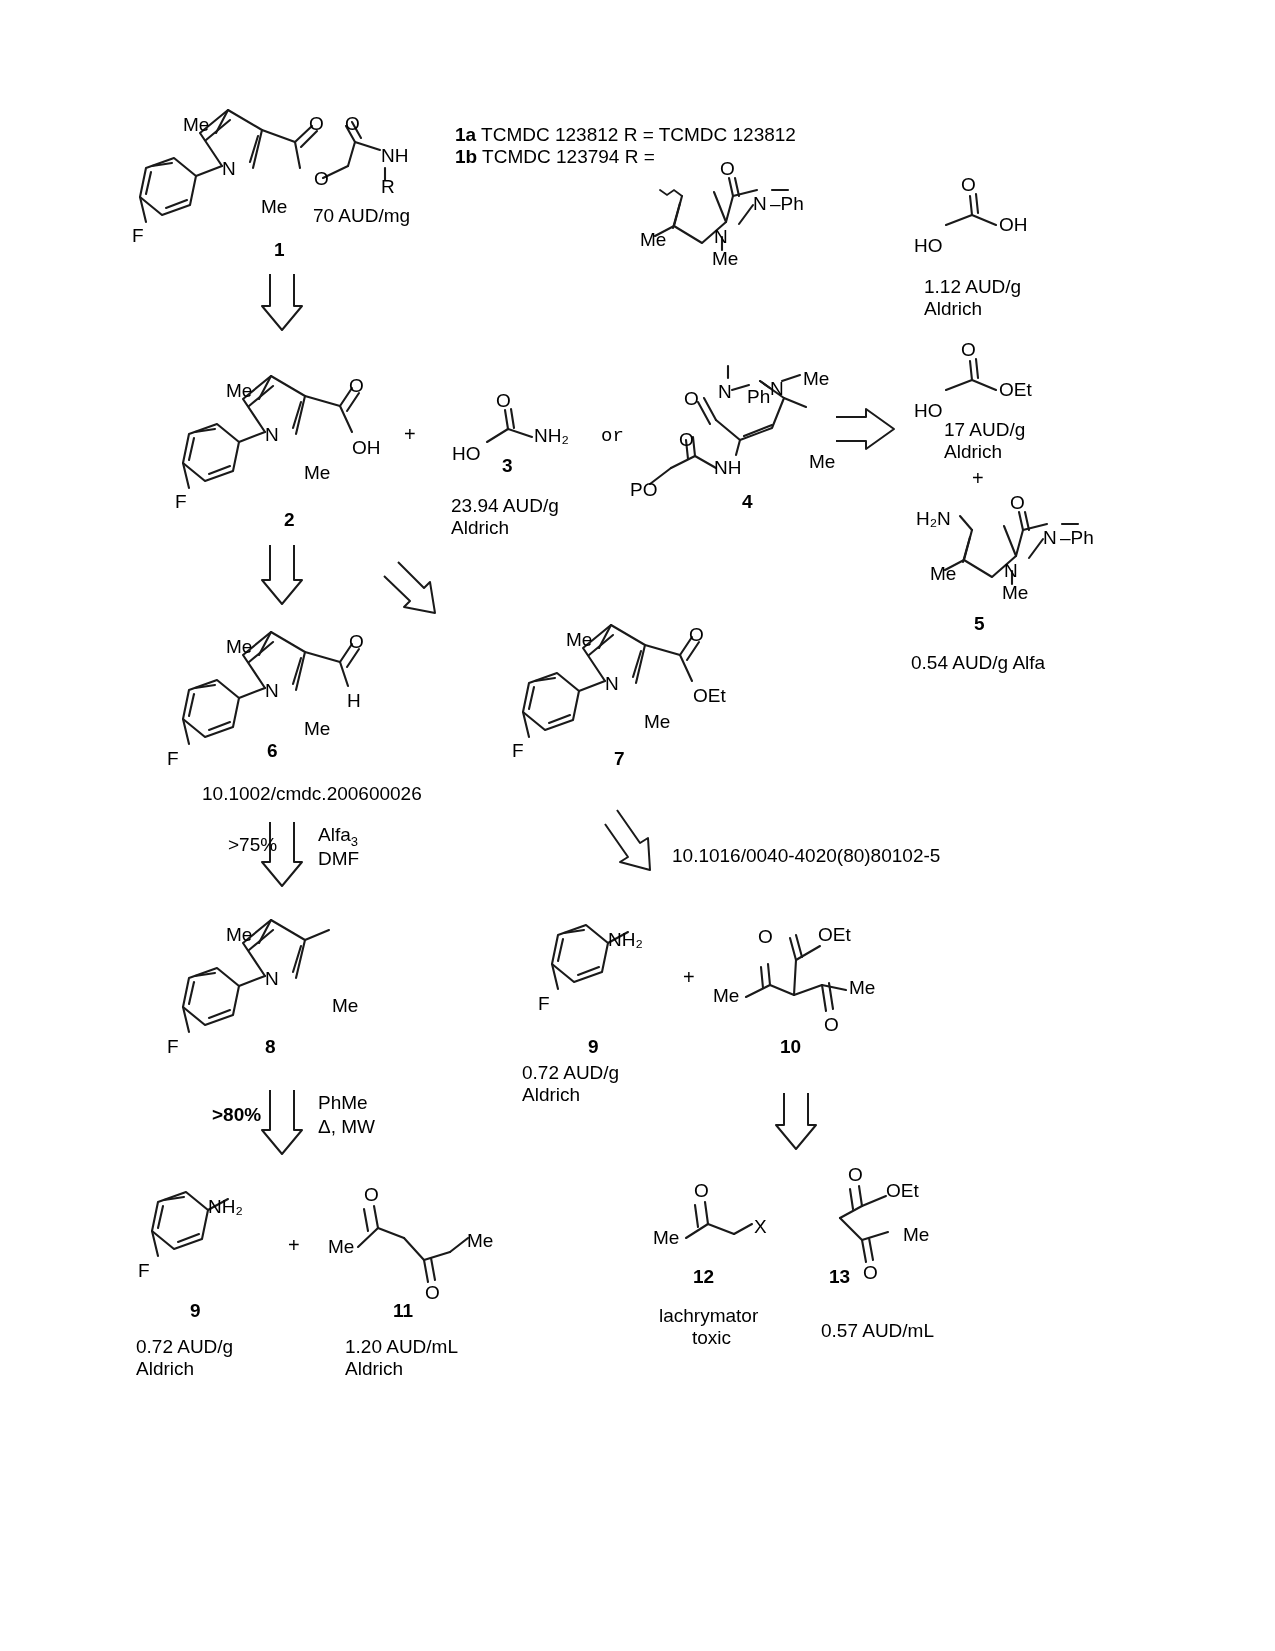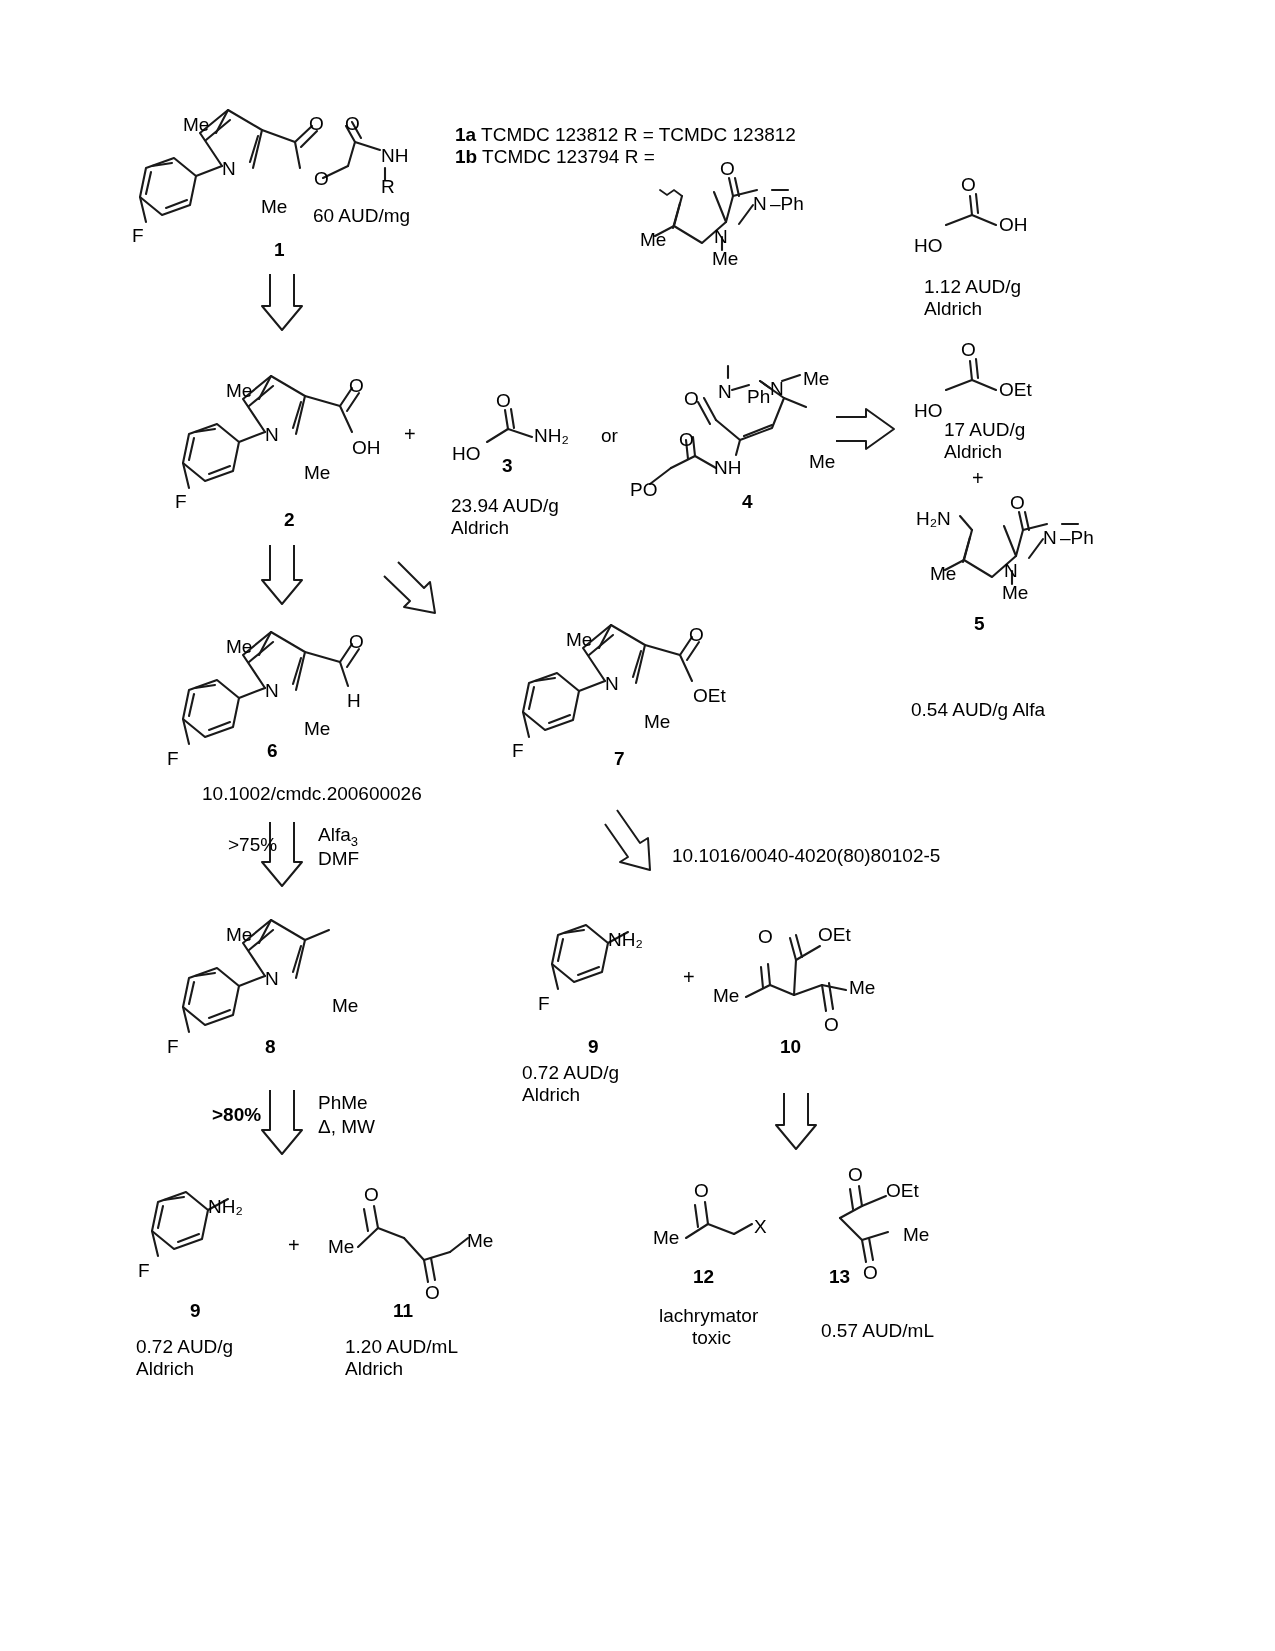--- a/index.html
+++ b/index.html
@@ -77,21 +77,21 @@
   </svg>
   <div class="lbl" style="left:183px; top:114px;">Me</div>
   <div class="lbl" style="left:261px; top:196px;">Me</div>
   <div class="lbl" style="left:222px; top:158px;">N</div>
   <div class="lbl" style="left:132px; top:225px;">F</div>
   <div class="lbl" style="left:309px; top:113px;">O</div>
   <div class="lbl" style="left:345px; top:113px;">O</div>
   <div class="lbl" style="left:314px; top:168px;">O</div>
   <div class="lbl" style="left:381px; top:145px;">NH</div>
   <div class="lbl" style="left:381px; top:176px;">R</div>
-  <div class="lbl" style="left:313px; top:205px;">60 AUD/mg</div>
+  <div class="lbl" style="left:313px; top:205px;">70 AUD/mg</div>
   <div class="lbl bold" style="left:274px; top:239px;">1</div>
 
   <div style="position:absolute; left:455px; top:124px;">
     <span class="lbl bold" style="position:relative; left:0; top:0;">1a</span><span class="lbl" style="position:relative; left:0; top:0;"> TCMDC 123812 R = TCMDC 123812</span>
   </div>
   <div style="position:absolute; left:455px; top:146px;">
     <span class="lbl bold" style="position:relative; left:0; top:0;">1b</span><span class="lbl" style="position:relative; left:0; top:0;"> TCMDC 123794 R =</span>
   </div>
 
   <svg width="1275" height="1651">
@@ -168,21 +168,21 @@
     <line class="st" x1="514" y1="428" x2="511" y2="409"></line>
     <line class="st" x1="508" y1="429" x2="532" y2="437"></line>
   </svg>
   <div class="lbl" style="left:496px; top:390px;">O</div>
   <div class="lbl" style="left:534px; top:425px;">NH₂</div>
   <div class="lbl" style="left:452px; top:443px;">HO</div>
   <div class="lbl bold" style="left:502px; top:455px;">3</div>
   <div class="lbl" style="left:451px; top:495px;">23.94 AUD/g</div>
   <div class="lbl" style="left:451px; top:517px;">Aldrich</div>
 
-  <div class="lbl" style="left:601px; top:425px;">or</div>
+  <div class="lbl" style="left:601px; top:425px;font-family:Liberation Mono, monospace;">or</div>
 
   <svg width="1275" height="1651">
 
     <polyline class="st" points="716,420 740,440 772,428 784,398 760,381"></polyline>
     <line class="st" x1="744" y1="436" x2="772" y2="425"></line>
 
     <line class="st" x1="716" y1="420" x2="704" y2="398"></line>
     <line class="st" x1="710" y1="424" x2="698" y2="402"></line>
 
     <line class="st" x1="732" y1="390" x2="749" y2="385"></line>
@@ -243,21 +243,21 @@
     <line class="st" x1="972" y1="530" x2="960" y2="516"></line>
   </svg>
   <div class="lbl" style="left:916px; top:508px;">H₂N</div>
   <div class="lbl" style="left:1010px; top:492px;">O</div>
   <div class="lbl" style="left:1043px; top:527px;">N</div>
   <div class="lbl" style="left:1060px; top:527px;">–Ph</div>
   <div class="lbl" style="left:1004px; top:560px;">N</div>
   <div class="lbl" style="left:1002px; top:582px;">Me</div>
   <div class="lbl" style="left:930px; top:563px;">Me</div>
   <div class="lbl bold" style="left:974px; top:613px;">5</div>
-  <div class="lbl" style="left:911px; top:652px;margin-top:47px;">0.54 AUD/g Alfa</div>
+  <div class="lbl" style="left:911px; top:652px;">0.54 AUD/g Alfa</div>
 
   <svg width="1275" height="1651">
     <polyline class="arrw" points="270,545 270,580 262,580 282,604 302,580 294,580 294,545"></polyline>
   </svg>
   <svg width="1275" height="1651">
     <polyline class="arrw" points="398,562 424,588 430,582 435,613 404,607 410,601 384,576"></polyline>
   </svg>
 
   <svg width="1275" height="1651">
     <polyline class="st" points="265,688 243,655 271,632 305,652 296,690"></polyline>

